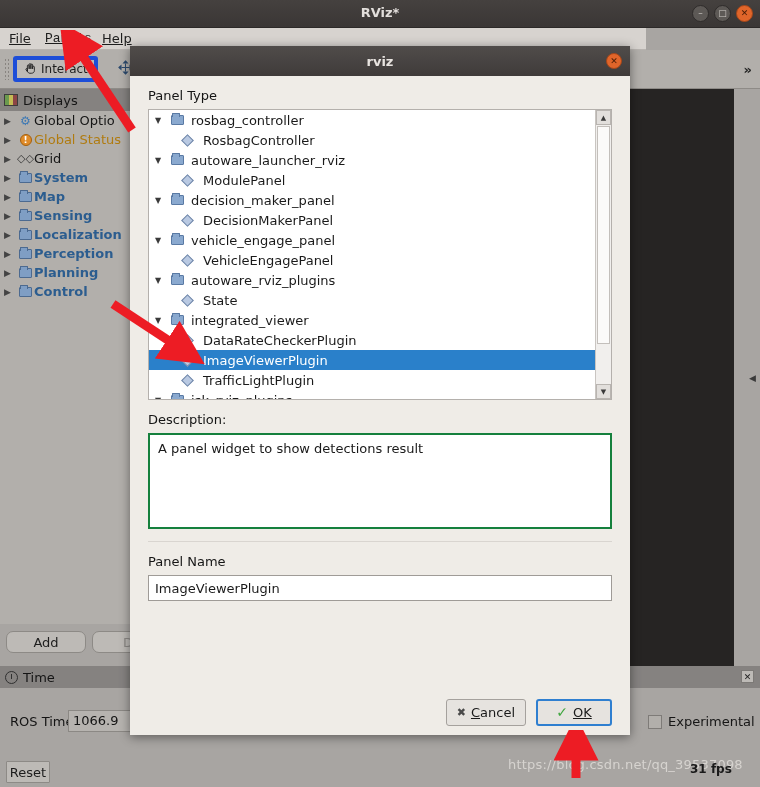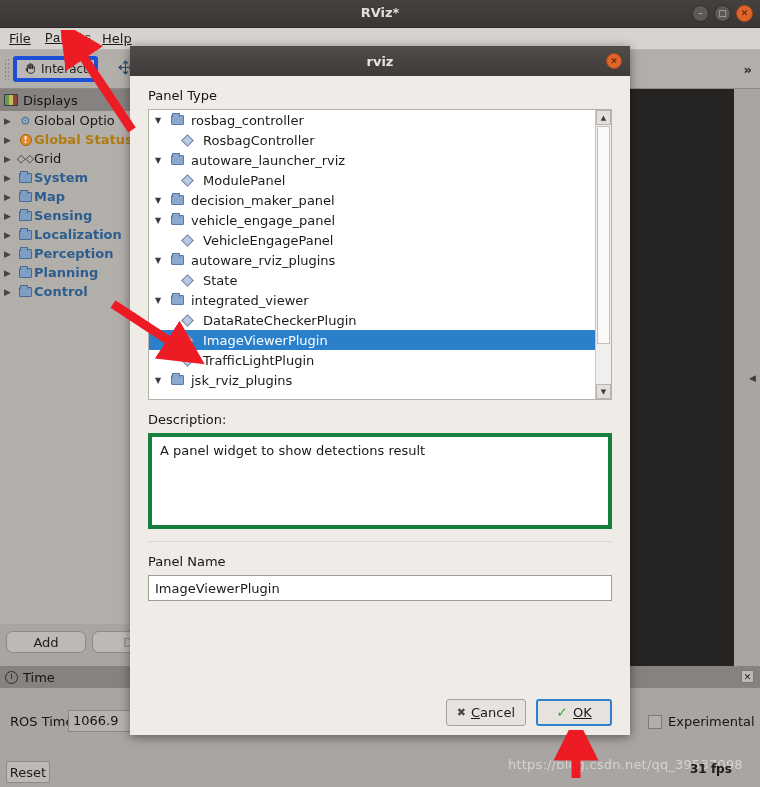--- a/index.html
+++ b/index.html
@@ -24,21 +24,21 @@
   }
   .wbtns { position: absolute; right: 7px; top: 5px; display: flex; gap: 5px; }
   .wbtn { width: 17px; height: 17px; border-radius: 50%;
           background: #5d5956; border: 1px solid #2e2b2a;
           display: flex; align-items: center; justify-content: center;
           color: #cfcac6; font-size: 9px; line-height: 1; }
   .wbtn.close { background: #e0652a; border-color: #a6471a; color: #481c06; }
 
   
   .menubar {
-    position: absolute; left: 0; top: 28px; width: 760px; height: 22px;
+    position: absolute; left: 0; top: 28px; width: 646px; height: 22px;
     background: #d7d3cf; border-bottom: 1px solid #b8b4b0;
   }
   .menuitem {
     position: absolute; top: 3px; font-size: 13px; color: #1d1d1d; padding: 0 5px;
   }
   .menuitem u { text-decoration: underline; }
   .mi-file { left: 4px; }
   .mi-panels { left: 40px; font-family: Liberation Mono, monospace; }
   .mi-help { left: 97px; }
 
@@ -78,21 +78,21 @@
           font-size: 13px; color: #161616; white-space: nowrap; }
   .tri { width: 13px; color: #444; font-size: 9px; }
   .ic { width: 17px; display: flex; align-items: center; justify-content: center;
         font-size: 12px; }
   .folder { width: 13px; height: 10px; background: #7f9ec4;
             border: 1px solid #4c6a90; border-radius: 1px; position: relative; }
   .folder:before { content:""; position:absolute; left:0; top:-3px; width:6px;
                    height:3px; background:#7f9ec4; border:1px solid #4c6a90;
                    border-bottom:none; border-radius:1px 1px 0 0; }
   .grp { font-weight: bold; color: #2c5d8f; }
-  .warn { color: #b07b10; font-weight: bold; }
+  .warn { color: #b07b10; }
   .gear { color: #3c78b4; font-size: 12px; }
   .warnic { width: 12px; height: 12px; border-radius: 50%; background: #e08b28;
             border: 1px solid #a3600f; color: #fff; font-size: 9px; font-weight: bold;
             display: flex; align-items: center; justify-content: center; }
 
   
   .btnrow { position: absolute; left: 0; top: 629px; width: 134px; height: 26px; }
   .gbtn { position: absolute; top: 2px; height: 22px; background: #bdbab6;
           border: 1px solid #8d8a86; border-radius: 7px; font-size: 13px;
           color: #1d1d1d; display: flex; align-items: center; justify-content: center; }
@@ -164,21 +164,21 @@
              flex: 0 0 auto; }
   .vscroll { position: absolute; right: 0; top: 0; width: 16px; height: 100%;
              background: #f1efed; border-left: 1px solid #c9c5c1; }
   .sbtn { height: 15px; background: #e2dfdc; border: 1px solid #b9b5b1;
           display: flex; align-items: center; justify-content: center;
           font-size: 7px; color: #3a3a3a; }
   .sthumb { position: absolute; left: 1px; right: 1px; top: 16px; height: 218px;
             background: #fbfaf9; border: 1px solid #c3bfbb; }
   .sbtn.bot { position: absolute; left: 0; right: 0; bottom: 0; }
 
-  .descbox { height: 96px; background: #fff; border: 4px solid #15803d;
+  .descbox { height: 96px; background: #fff; border: 2px solid #15803d;
              padding: 6px 8px; font-size: 13px; color: #1a1a1a; }
   .divider { height: 1px; background: #d9d5d0; margin: 12px 0 0 0; }
   .nameinput { height: 26px; background: #fff; border: 1px solid #9f9b97;
                padding: 3px 6px; font-size: 13px; color: #1a1a1a;
                display: flex; align-items: center; }
   .dlg-foot { position: absolute; left: 0; right: 0; bottom: 0; height: 46px;
               display: flex; align-items: center; justify-content: flex-end;
               gap: 10px; padding-right: 18px; }
   .dbtn { height: 27px; min-width: 76px; background: #e6e3df;
           border: 1px solid #a5a19d; border-radius: 3px; font-size: 13px;
@@ -362,20 +362,24 @@
             <div class="lrow">
               <span class="diamond"></span>
               <span>ModulePanel</span>
             </div>
             <div class="lrow">
               <span class="larrow">▼</span>
               <span class="lfolder"></span>
               <span>decision_maker_panel</span>
             </div>
             <div class="lrow">
+              <span class="diamond"></span>
+              <span>DecisionMakerPanel</span>
+            </div>
+            <div class="lrow">
               <span class="larrow">▼</span>
               <span class="lfolder"></span>
               <span>vehicle_engage_panel</span>
             </div>
             <div class="lrow">
               <span class="diamond"></span>
               <span>VehicleEngagePanel</span>
             </div>
             <div class="lrow">
               <span class="larrow">▼</span>

